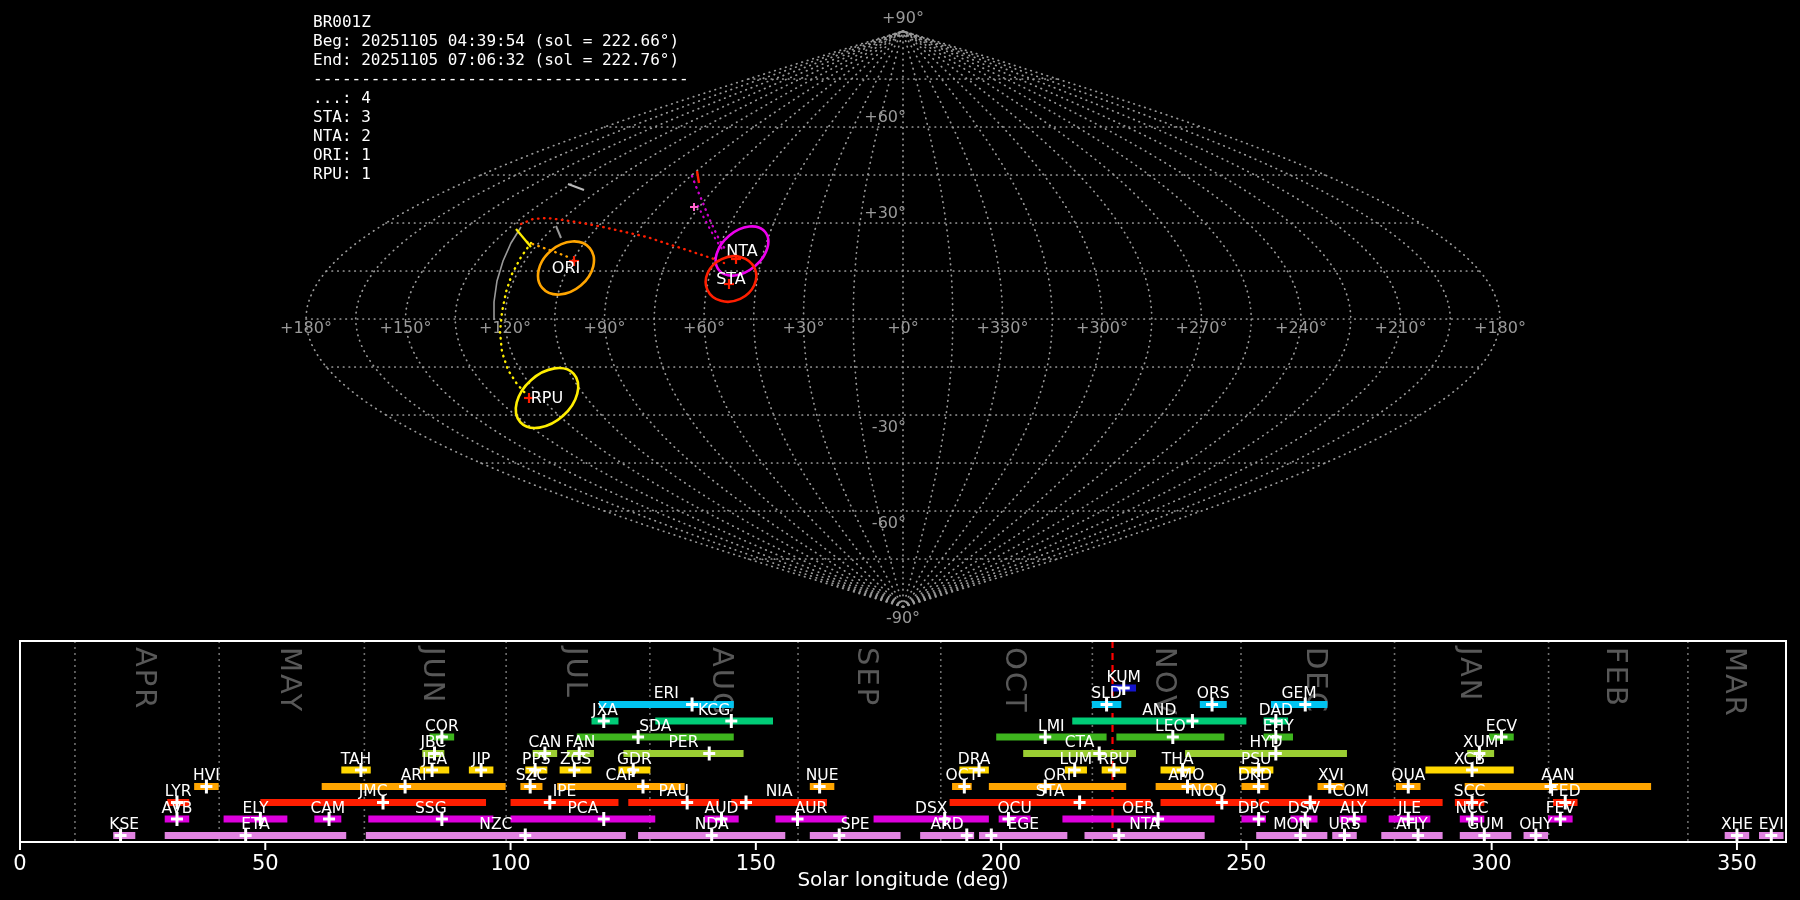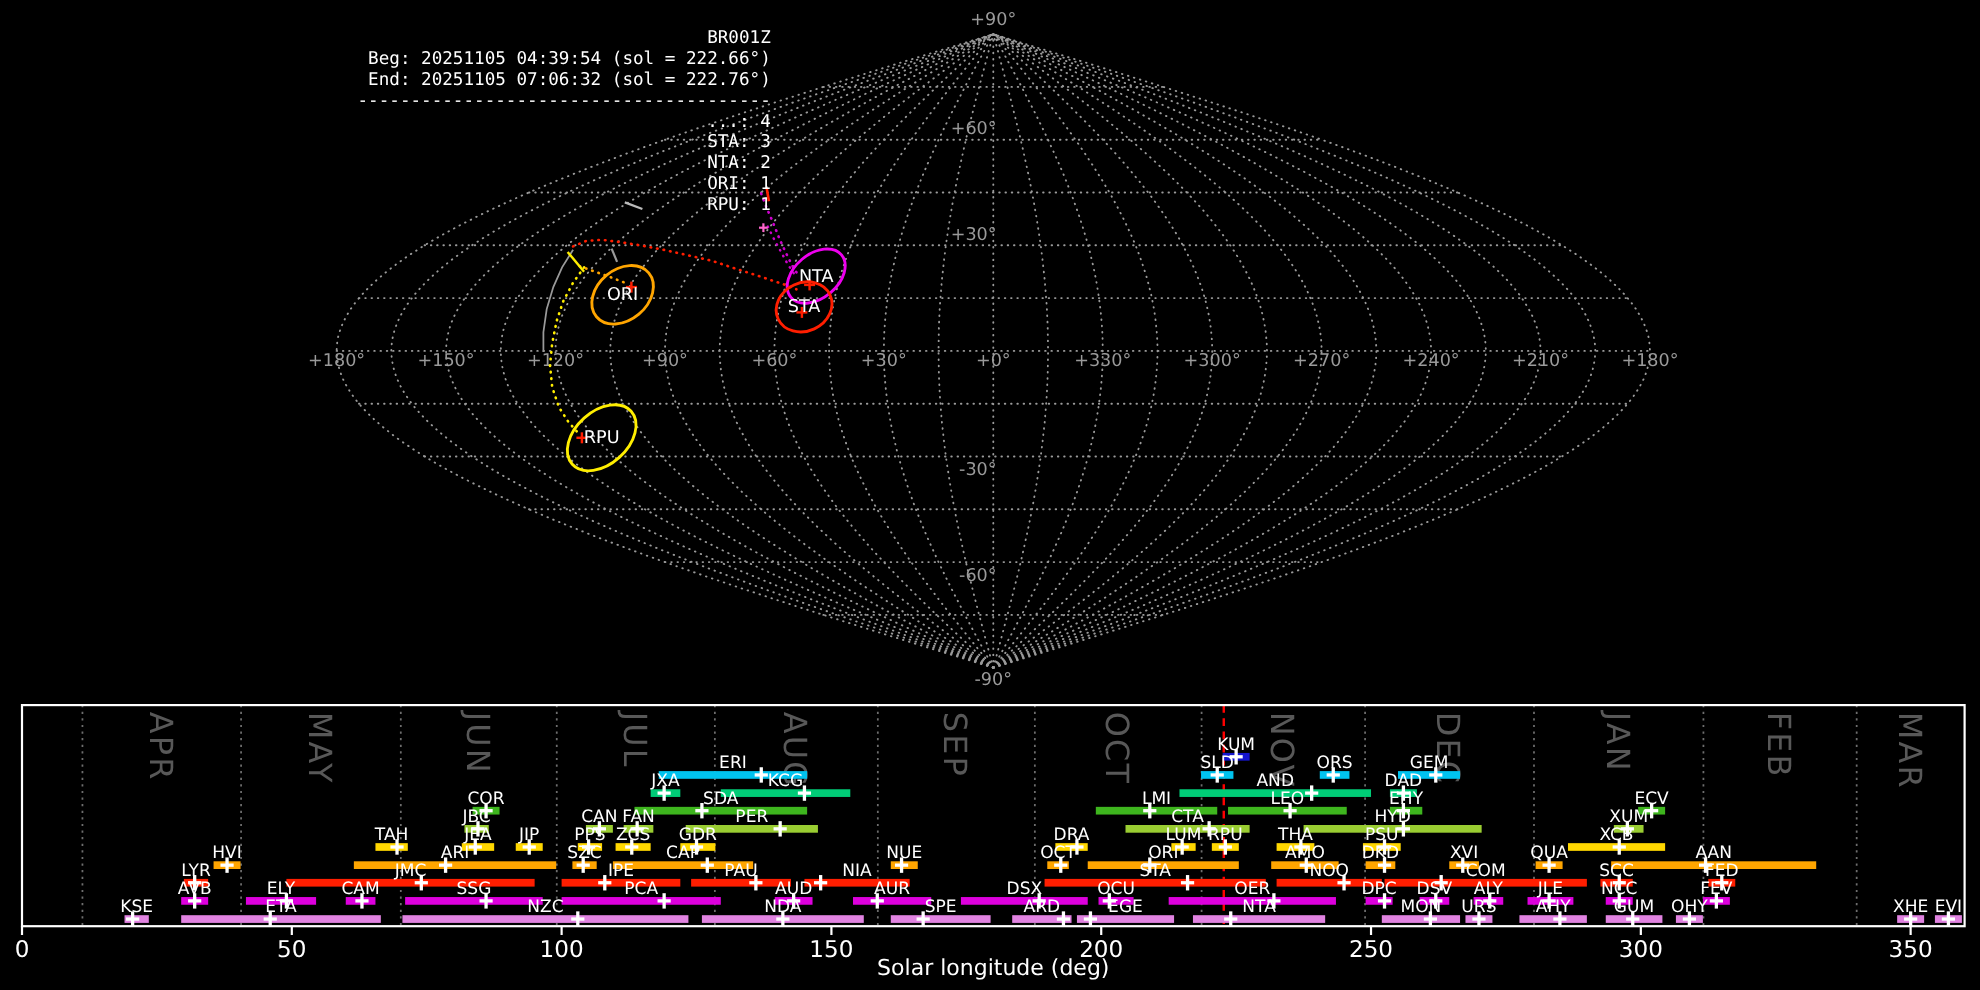--- a/index.html
+++ b/index.html
@@ -1,19 +1,19 @@
 <!DOCTYPE html>
 <html><head>
 <meta charset="utf-8">
 <style>
   html,body{margin:0;padding:0;background:#000;}
   #stage{position:relative;width:1800px;height:900px;background:#000;overflow:hidden;
          font-family:"DejaVu Sans",sans-serif;}
-  #info{position:absolute;left:313px;top:12px;margin:12px;color:#fff;
-        font-family:"DejaVu Sans Mono",monospace;font-size:16px;line-height:19px;text-align:right;}
+  #info{position:absolute;left:313px;top:12px;margin:0;color:#fff;
+        font-family:"DejaVu Sans Mono",monospace;font-size:16px;line-height:19px;}
   svg text{font-family:"DejaVu Sans",sans-serif;}
   .maplbl{fill:#9a9a9a;font-size:16px;}
   .radlbl{fill:#ffffff;font-size:16px;}
   .month{fill:#585858;font-size:29px;letter-spacing:2px;}
   .tick{fill:#ffffff;font-size:21px;}
   .xlabel{fill:#ffffff;font-size:20px;text-anchor:middle;}
   .shlbl{fill:#ffffff;font-size:15.5px;text-anchor:middle;}
 </style>
 </head>
 <body>

